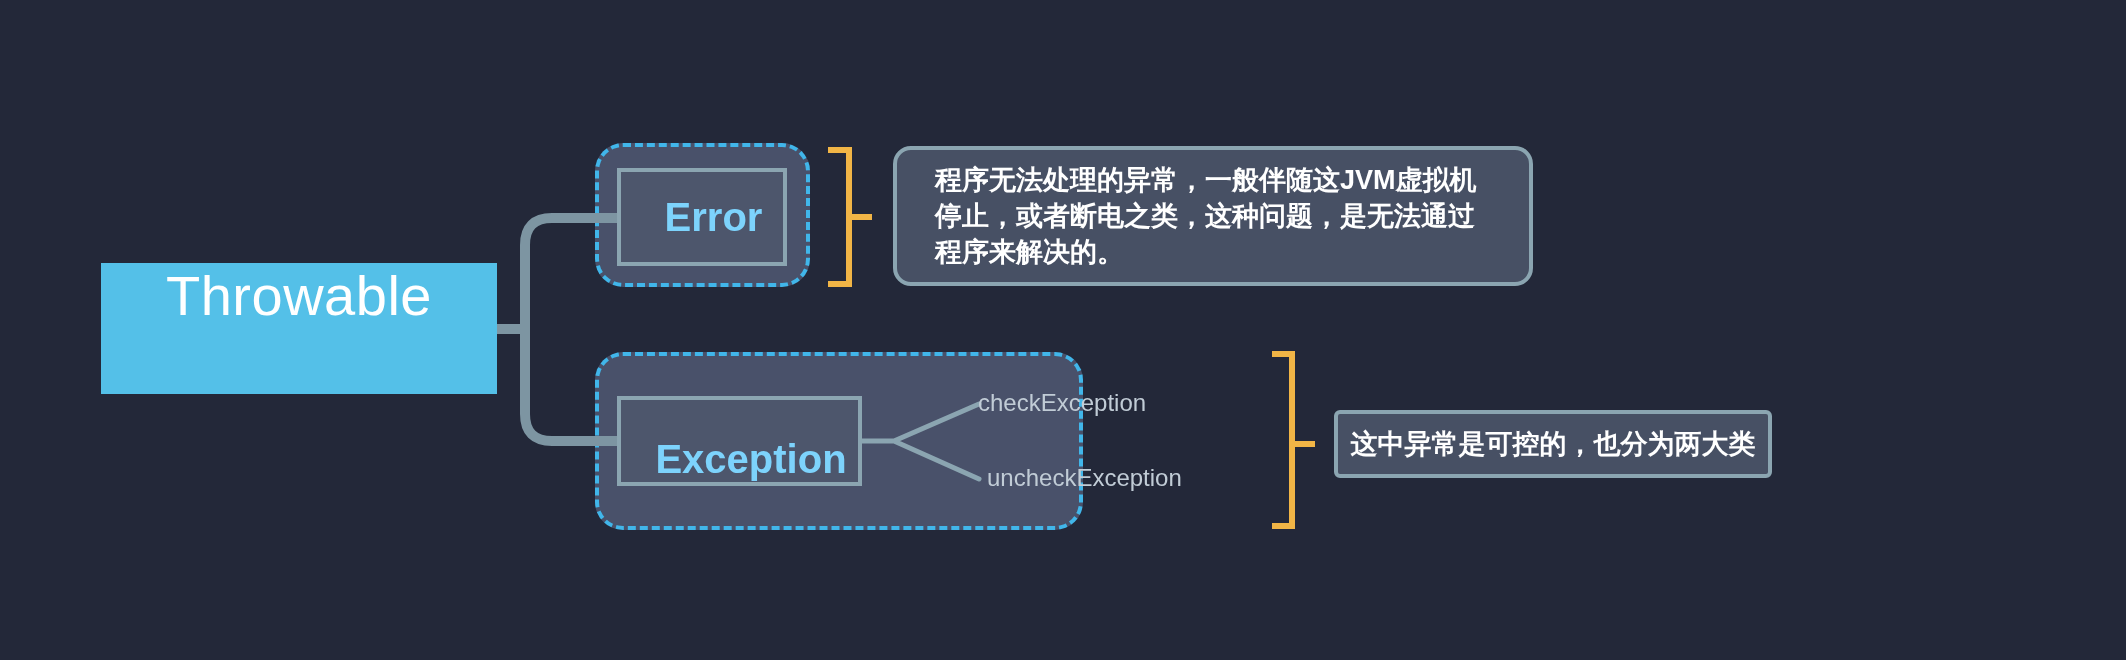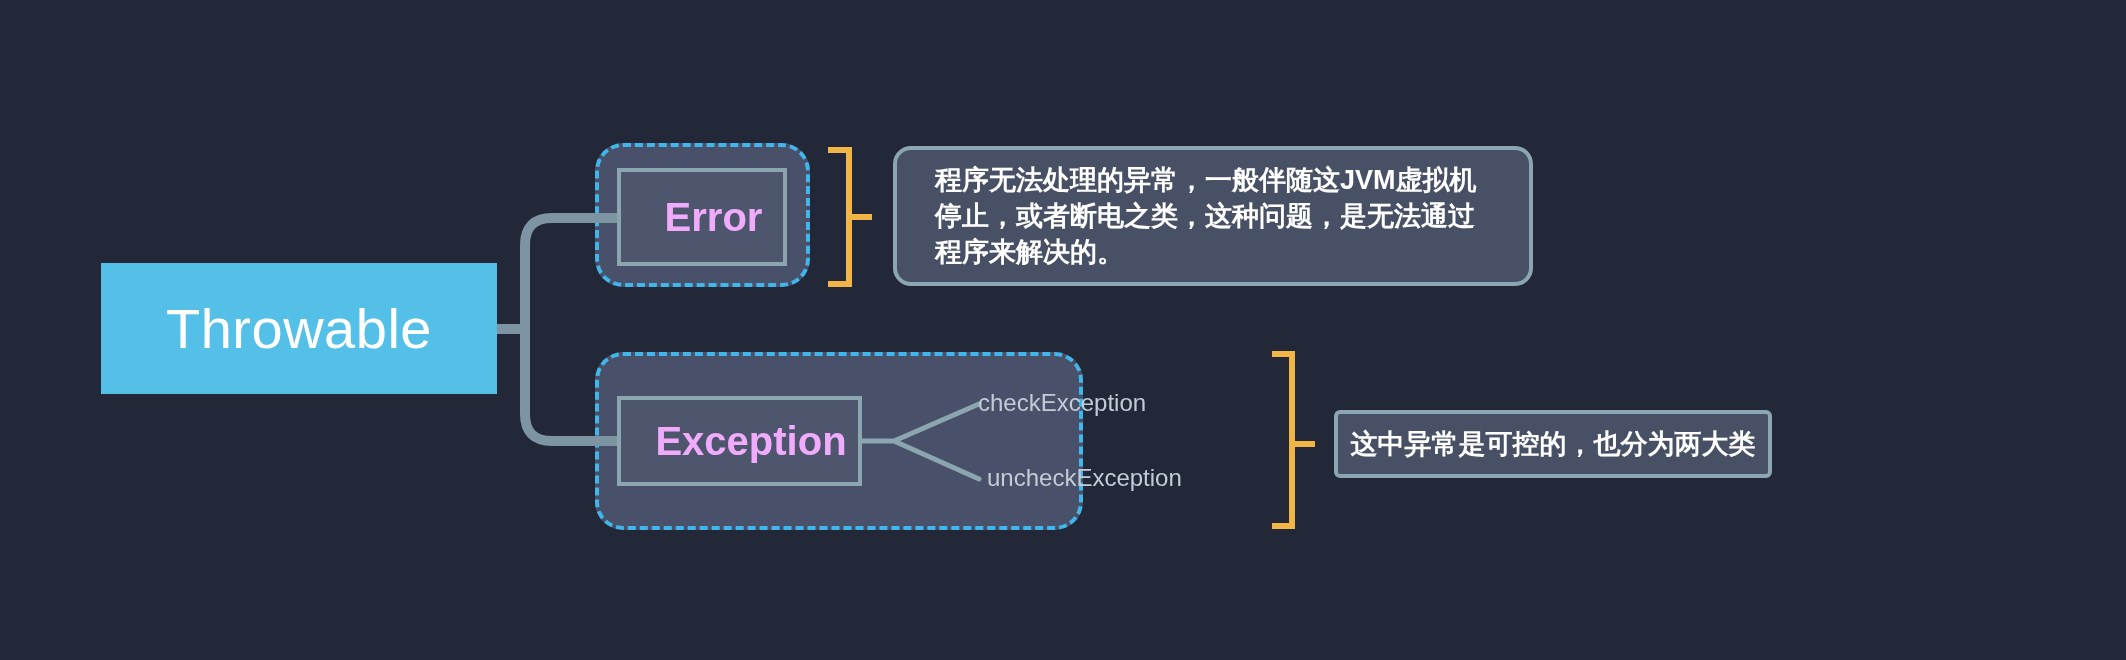--- a/index.html
+++ b/index.html
@@ -11,21 +11,21 @@
     font-family:"Liberation Sans","DejaVu Sans",sans-serif;
   }
   .layer{position:absolute;left:0;top:0;width:2126px;height:660px;}
   svg.lines{z-index:2;pointer-events:none;}
 
   
   .root-node{
     position:absolute;z-index:3;
     left:101px;top:263px;width:396px;height:131px;
     background:#54c0e8;
-    display:flex;align-items:center;justify-content:center;
+    display:flex;justify-content:center;
     color:#ffffff;font-size:56px;font-weight:400;letter-spacing:0.5px;
   }
 
   
   .group{
     position:absolute;z-index:1;
     background:#49516a;
     border:4px dashed #41b6ea;
     border-radius:28px;
     box-sizing:border-box;
@@ -33,24 +33,24 @@
   .group-error{left:595px;top:143px;width:215px;height:144px;}
   .group-exception{left:595px;top:352px;width:488px;height:178px;}
 
   
   .topic{
     position:absolute;z-index:3;
     background:#4d566c;
     border:4px solid #8ba5b1;
     box-sizing:border-box;
     display:flex;align-items:center;justify-content:center;
-    color:#f0abfc;font-size:40px;font-weight:600;padding-left:23px;
+    color:#7dd3fc;font-size:40px;font-weight:600;padding-left:23px;
   }
   .topic-error{left:617px;top:168px;width:170px;height:98px;}
-  .topic-exception{left:617px;top:396px;width:245px;height:90px;}
+  .topic-exception{left:617px;top:396px;width:245px;height:90px;align-items:flex-end;}
 
   
   .branch-label{
     position:absolute;z-index:3;
     color:#c1ccd6;font-size:24px;font-weight:400;
     white-space:nowrap;line-height:30px;
   }
   .branch-check{left:978px;top:388px;}
   .branch-uncheck{left:987px;top:463px;}
 

